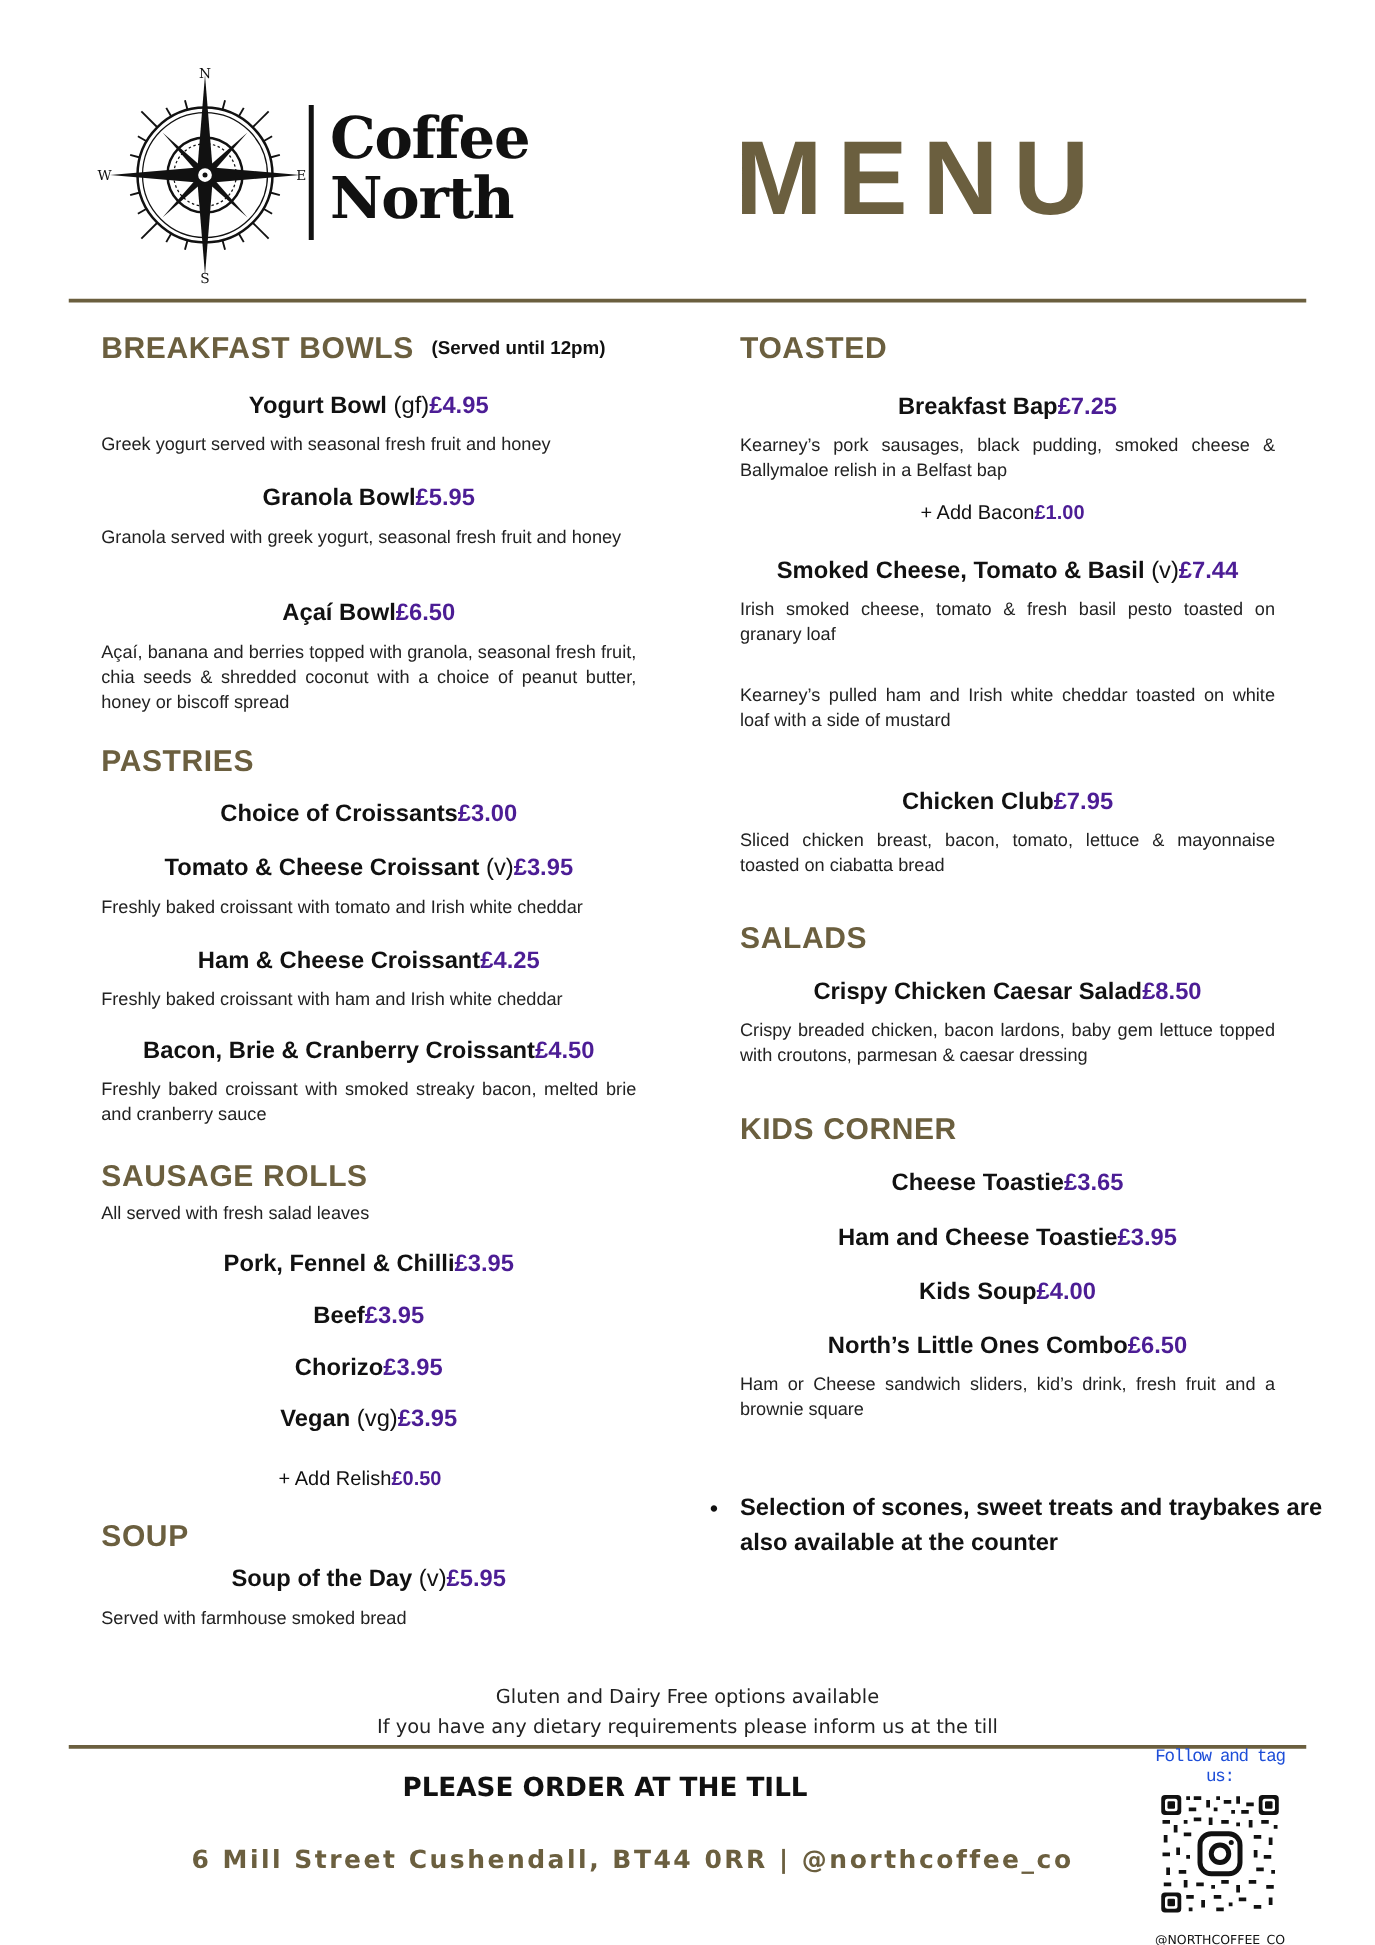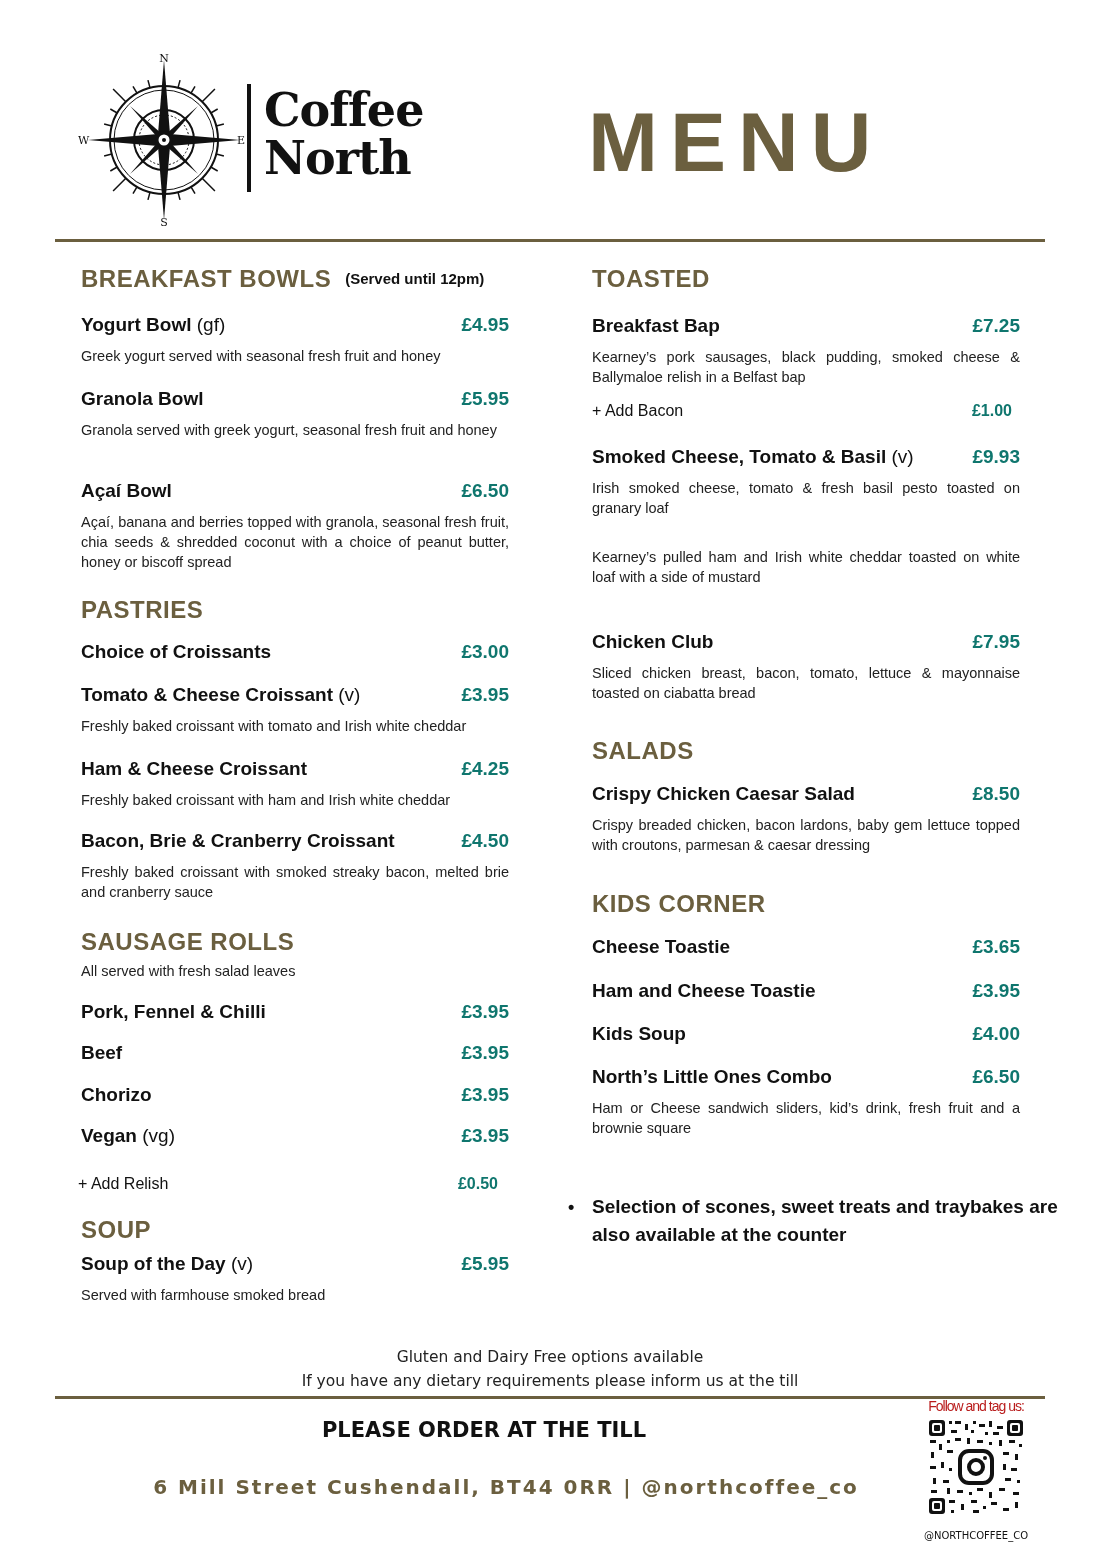--- a/index.html
+++ b/index.html
@@ -16,37 +16,37 @@
 
   .col { position: absolute; top: 258px; width: 430px; }
   .col-left { left: 81px; }
   .col-right { left: 592px; }
 
   .section { position: absolute; left: 0; width: 430px; }
   .sec-title { font-family: "Liberation Sans", sans-serif; font-weight: bold; font-size: 24px; color: #6b5f3f; letter-spacing: 0.5px; line-height: 30px; white-space: nowrap; }
   .sec-note { font-weight: bold; font-size: 15px; color: #111; letter-spacing: 0; margin-left: 14px; vertical-align: 3px; }
 
   .item { position: absolute; left: 0; width: 428px; }
-  .row { display: flex; justify-content: space-between; align-items: baseline; }
+  .row { display: flex; justify-content: center; align-items: baseline; }
   .name { font-weight: bold; font-size: 19px; color: #111; line-height: 24px; white-space: nowrap; }
   .tag { font-weight: normal; }
-  .price { font-weight: bold; font-size: 19px; color: #0f766e; line-height: 24px; }
+  .price { font-weight: bold; font-size: 19px; color: #4c1d95; line-height: 24px; }
   .desc { font-size: 14.5px; color: #222; line-height: 20px; text-align: justify; margin-top: 9px; }
   .desc-solo { font-size: 14.5px; color: #222; line-height: 20px; }
   .addon .name { font-weight: normal; font-size: 16px; }
   .addon .price { font-size: 16px; margin-right: 8px; }
 
   .bullet-note { position: absolute; left: 568px; top: 1193px; width: 490px; font-weight: bold; font-size: 19px; line-height: 28px; color: #111; display: flex; }
   .bullet-dot { width: 24px; flex: none; font-size: 18px; }
 
   .footer-note { position: absolute; left: 0; width: 1100px; text-align: center; font-family: "DejaVu Sans", sans-serif; font-size: 15.5px; color: #222; line-height: 24px; }
   .order { position: absolute; left: 0; top: 1418px; width: 968px; text-align: center; font-family: "DejaVu Sans", sans-serif; font-weight: bold; font-size: 21px; color: #111; }
   .address { position: absolute; left: 0; top: 1475px; width: 1012px; text-align: center; font-family: "DejaVu Sans", sans-serif; font-weight: bold; font-size: 20px; color: #6b5f3f; letter-spacing: 2px; }
   .qr-block { position: absolute; left: 918px; top: 1398px; width: 116px; text-align: center; }
-  .qr-follow { font-family: Liberation Sans, sans-serif; font-size: 14px; letter-spacing: -1px; color: #b91c1c; }
+  .qr-follow { font-family: Liberation Mono, monospace; font-size: 14px; letter-spacing: -1px; color: #1d4ed8; }
   .qr { margin: 4px auto 0; width: 98px; height: 98px; position: relative; }
   .qr-handle { font-family: "DejaVu Sans", sans-serif; font-size: 10px; color: #111; margin-top: 10px; }
 </style>
 </head>
 <body>
 
 <div class="header">
   <svg class="compass" viewBox="0 0 176 176">
     <g transform="translate(88,88)" stroke="#111" fill="none">
       <circle r="54" stroke-width="2"></circle>
@@ -222,21 +222,21 @@
   </div>
   <div class="item addon" style="top:141px;">
     <div class="row">
         <span class="name">+ Add Bacon</span>
         <span class="price">£1.00</span>
       </div>
   </div>
   <div class="item" style="top:187px;">
     <div class="row">
         <span class="name"><span>Smoked Cheese, Tomato &amp; Basil</span> <span class="tag">(v)</span></span>
-        <span class="price">£9.93</span>
+        <span class="price">£7.44</span>
       </div>
     <div class="desc">Irish smoked cheese, tomato &amp; fresh basil pesto toasted on granary loaf</div>
   </div>
   <div class="item" style="top:280px;">
     <div class="desc">Kearney’s pulled ham and Irish white cheddar toasted on white loaf  with a side of mustard</div>
   </div>
   <div class="item" style="top:372px;">
     <div class="row">
         <span class="name">Chicken Club</span>
         <span class="price">£7.95</span>

